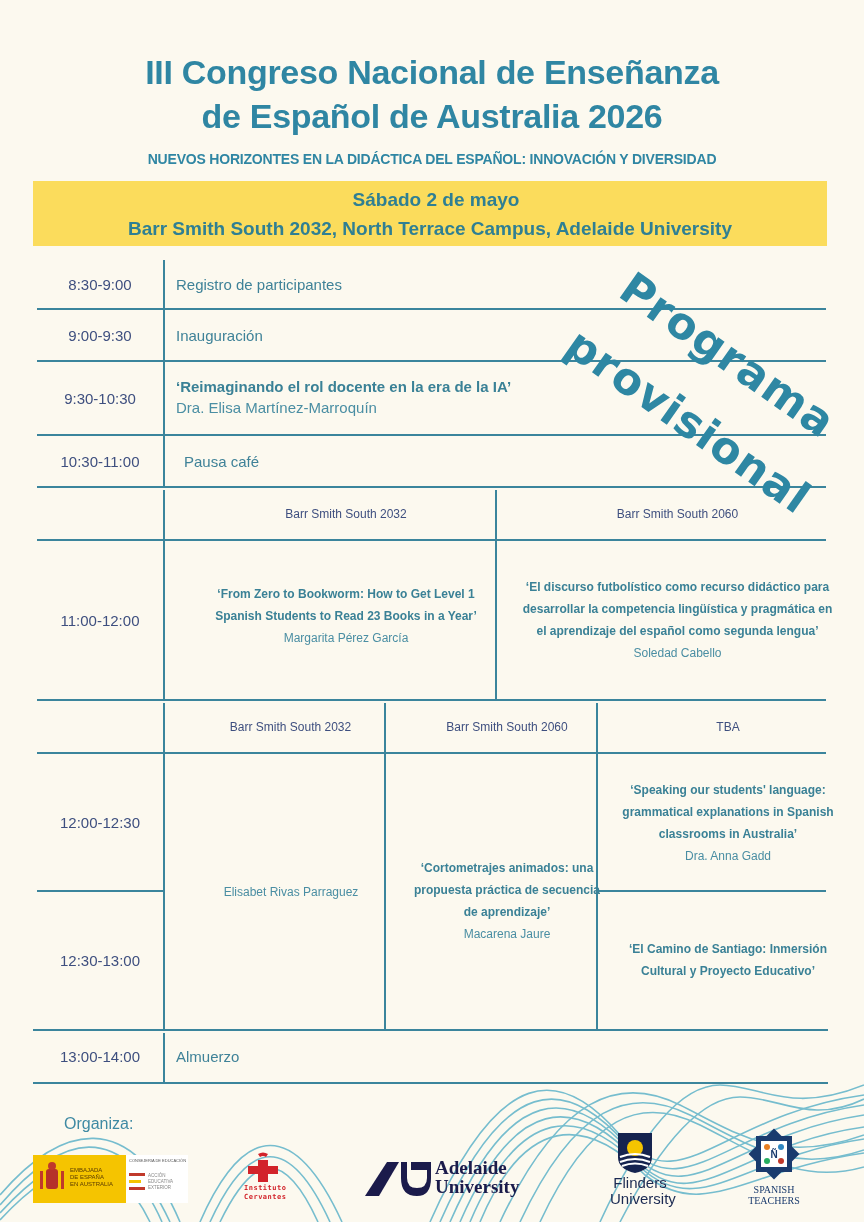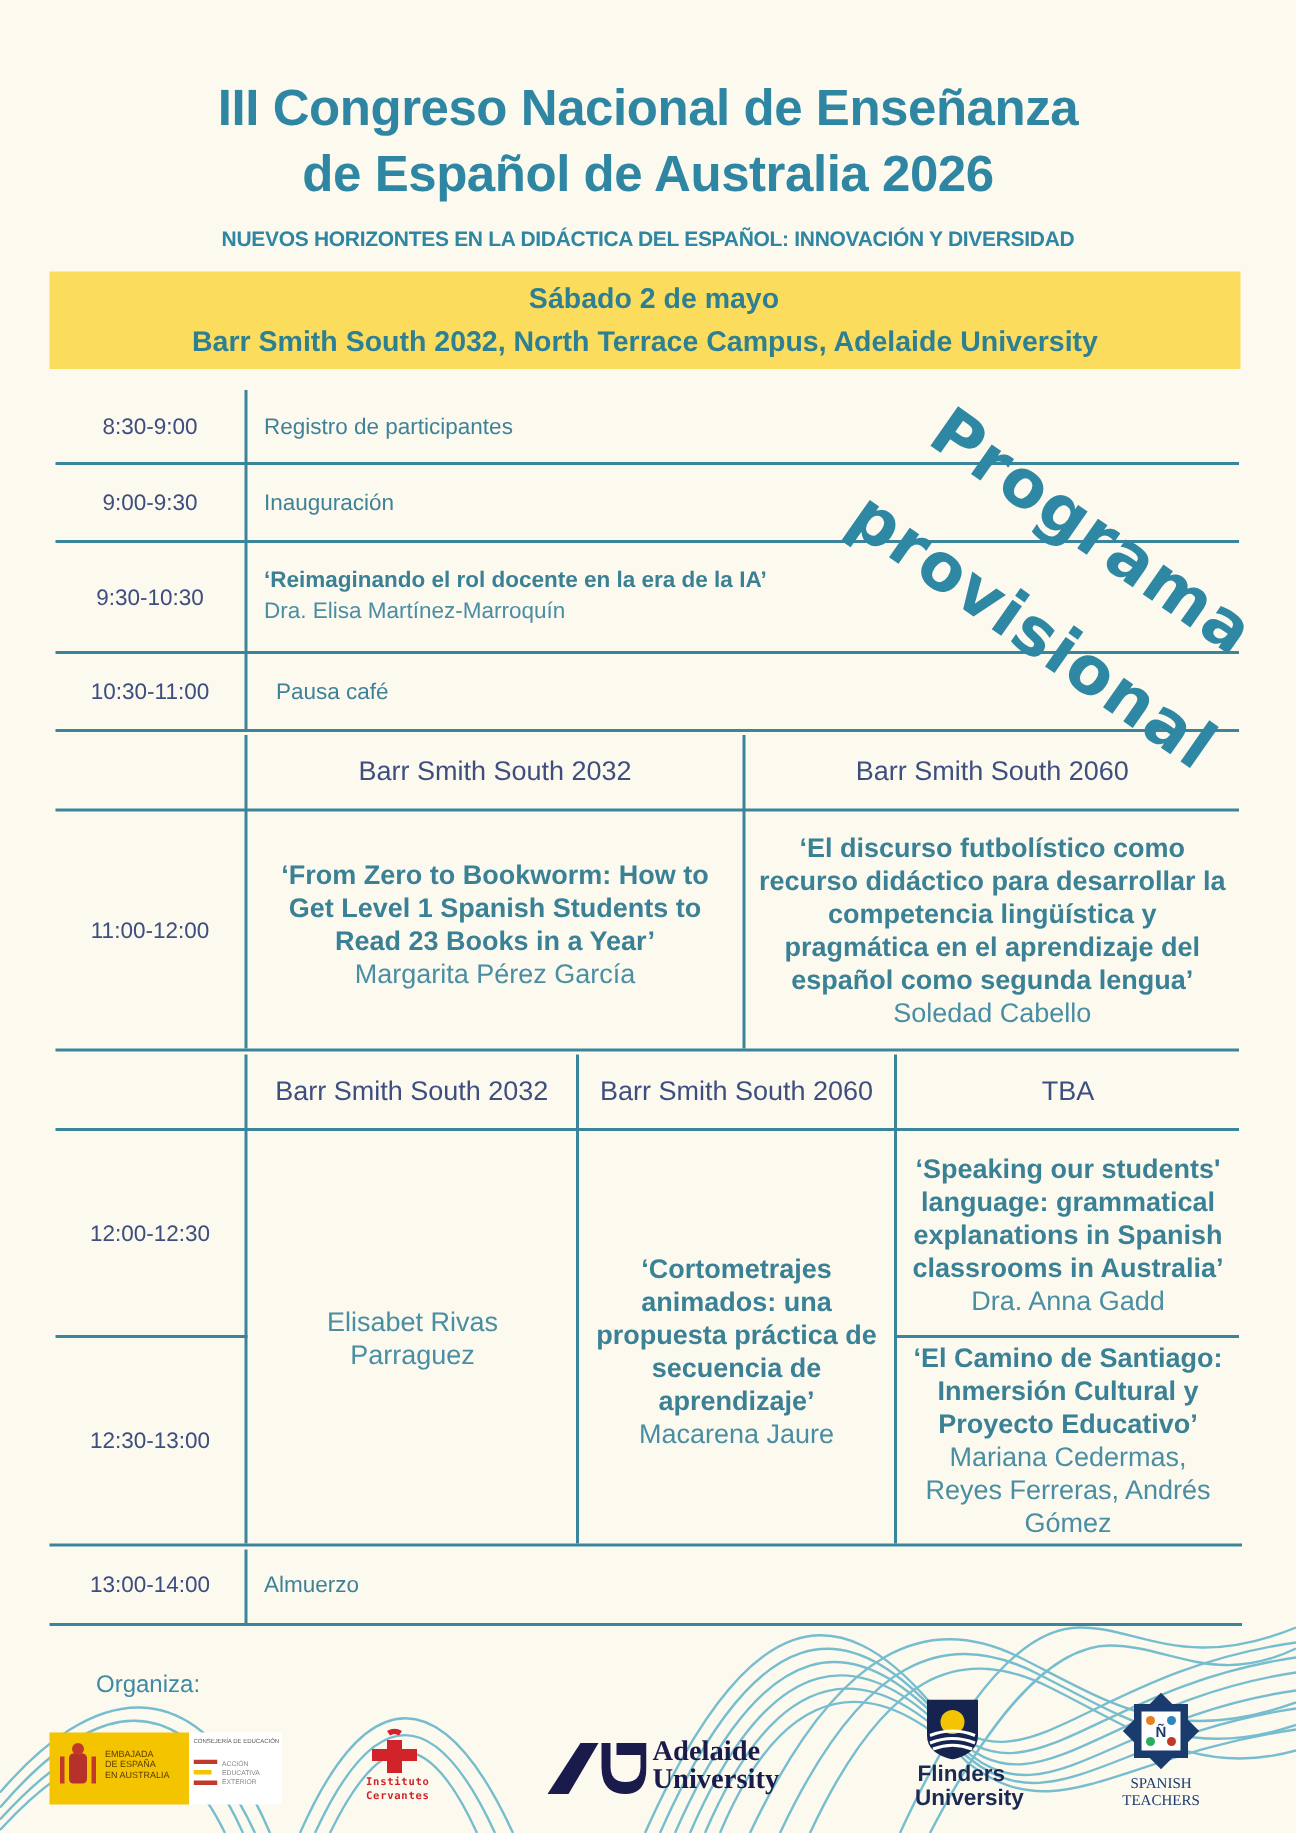--- a/index.html
+++ b/index.html
@@ -29,23 +29,24 @@
 
   .time {
     position:absolute; color:#3e4f7f; font-size:15px; text-align:center;
     display:flex; align-items:center; justify-content:center;
   }
   .act {
     position:absolute; color:#3f8298; font-size:15px;
     display:flex; align-items:center;
   }
   .cell {
-    position:absolute; color:#3f8298; font-size:18px; text-align:center;
+    position:absolute; color:#3f8298; font-size:12px; text-align:center;
     display:flex; flex-direction:column; align-items:center; justify-content:center;
     line-height:22px;
+    padding-left:16px;
   }
   .room { color:#3e4f7f; }
   .talk-title { font-weight:bold; color:#3a8196; }
   .speaker { color:#4a8ea3; }
   .block { display:flex; flex-direction:column; justify-content:center; }
   .block .talk-title { line-height:20px; }
 
   .watermark {
     position:absolute; left:560px; top:262px; width:290px; height:230px;
     pointer-events:none;
@@ -159,21 +160,20 @@
 <div class="cell" style="left:396px;top:754px;width:190px;height:293px">
   <span class="talk-title">‘Cortometrajes animados: una propuesta práctica de secuencia de aprendizaje’</span>
   <span class="speaker">Macarena Jaure</span>
 </div>
 <div class="cell" style="left:606px;top:756px;width:212px;height:134px">
   <span class="talk-title">‘Speaking our students' language: grammatical explanations in Spanish classrooms in Australia’</span>
   <span class="speaker">Dra. Anna Gadd</span>
 </div>
 <div class="cell" style="left:606px;top:893px;width:212px;height:134px">
   <span class="talk-title">‘El Camino de Santiago: Inmersión Cultural y Proyecto Educativo’</span>
-  <span class="speaker">Mariana Cedermas, Reyes Ferreras, Andrés Gómez</span>
 </div>
 
 <div class="time" style="left:37px;top:1031px;width:126px;height:51px">13:00-14:00</div>
 <div class="act" style="left:176px;top:1031px;width:600px;height:51px">Almuerzo</div>
 
 <div class="watermark">
   <div class="wm-line" style="left:80px;top:0px;transform:rotate(35deg)">Programa</div>
   <div class="wm-line" style="left:26px;top:56px;transform:rotate(35deg)">provisional</div>
 </div>
 
@@ -229,21 +229,21 @@
     <div>University</div>
   </div>
 </div>
 
 <div class="logo" style="left:610px;top:1133px;width:60px;height:80px">
   <svg width="34" height="40" style="position:absolute;left:8px;top:0" viewBox="0 0 34 40">
     <path d="M0 0 H34 V24 Q34 36 17 40 Q0 36 0 24 Z" fill="#15234f"></path>
     <circle cx="17" cy="15" r="8" fill="#f5c400"></circle>
     <path d="M2 24 Q17 18 32 24 M2 29 Q17 23 32 29 M4 33 Q17 28 30 33" stroke="#ffffff" stroke-width="2" fill="none"></path>
   </svg>
-  <div style="position:absolute;left:0;top:42px;font-size:15px;line-height:16px;color:#1b2a52;font-weight:bold;text-align:right;width:60px">
+  <div style="position:absolute;left:0;top:42px;font-size:15px;line-height:16px;color:#1b2a52;font-weight:normal;text-align:center;width:60px">
     <div>Flinders</div>
     <div>University</div>
   </div>
 </div>
 
 <div class="logo" style="left:742px;top:1128px;width:64px;height:84px">
   <svg width="52" height="52" style="position:absolute;left:6px;top:0" viewBox="0 0 52 52">
     <rect x="8" y="8" width="36" height="36" fill="#1a3b6e"></rect>
     <rect x="8" y="8" width="36" height="36" fill="#1a3b6e" transform="rotate(45 26 26)"></rect>
     <rect x="13" y="13" width="26" height="26" fill="#ffffff"></rect>

